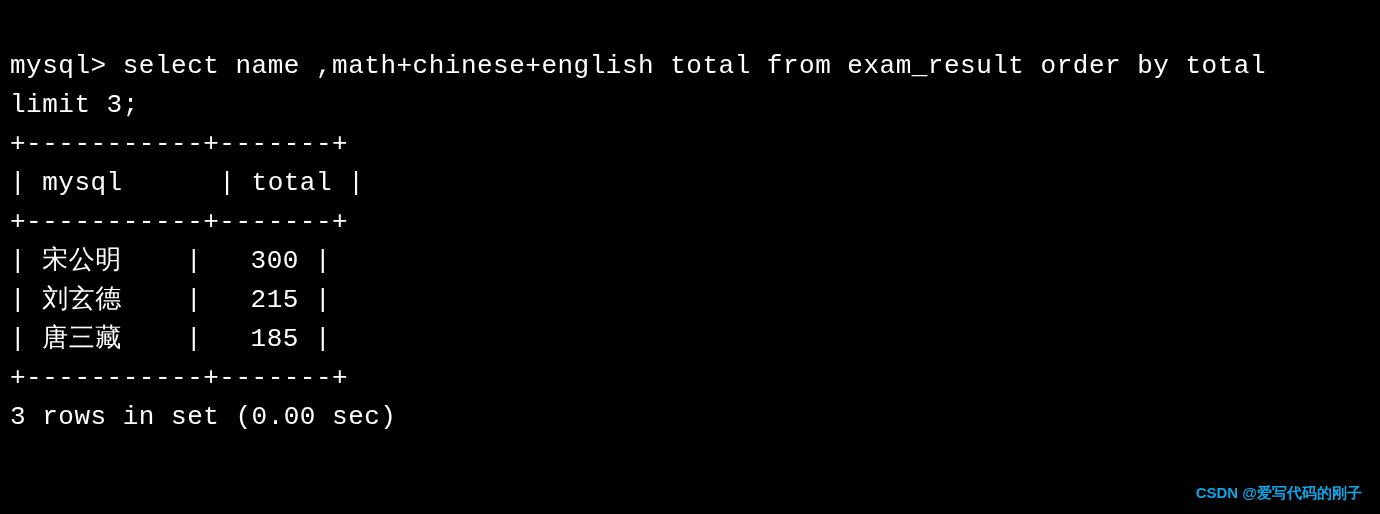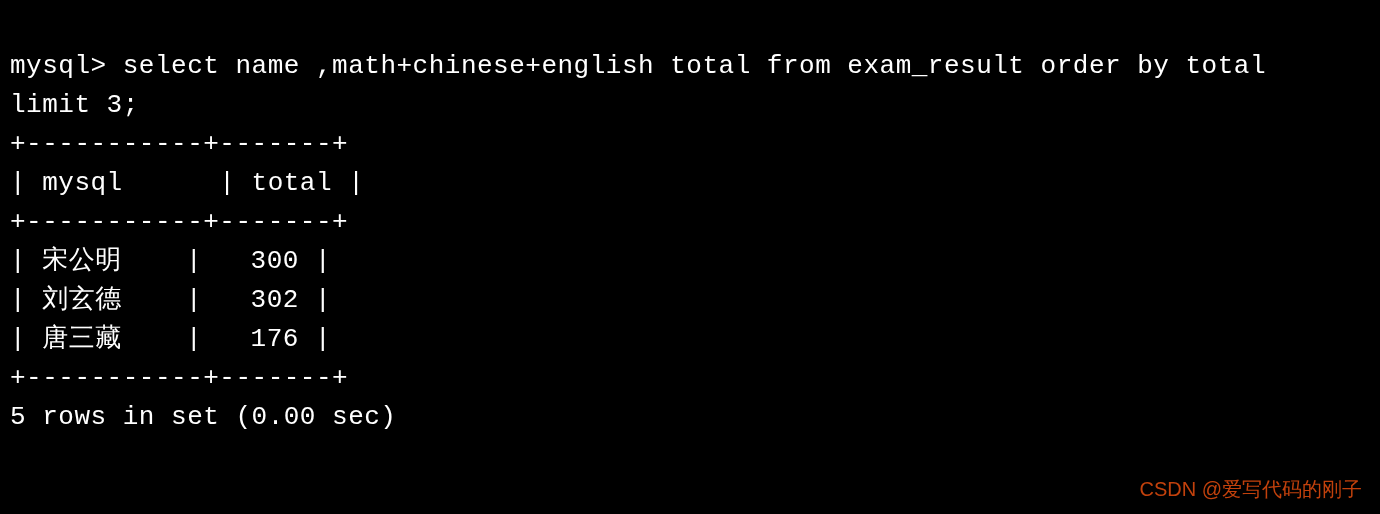--- a/index.html
+++ b/index.html
@@ -21,38 +21,39 @@
       letter-spacing: 0.5px;
     }
     .terminal-content {
       white-space: pre;
       font-weight: normal;
     }
     .watermark {
       position: absolute;
       bottom: 10px;
       right: 18px;
-      color: #c2410c;
-      font-size: 20px;
+      color: #0ea5e9;
+      font-size: 15px;
       font-family: Arial, sans-serif;
       letter-spacing: 0;
+      font-weight: bold;
     }
     .query-line {
       word-wrap: break-word;
       white-space: pre-wrap;
     }
   </style>
 </head>
 <body>
 
 <div class="terminal-content">
 <span class="query-line"><span>mysql&gt;</span> <span>select name ,math+chinese+english total from exam_result order by total  limit 3;</span></span>
 <span>+-----------+-------+</span>
 <span>| mysql      | total |</span>
 <span>+-----------+-------+</span>
 <span>| 宋公明    |   300 |</span>
-<span>| 刘玄德    |   302 |</span>
-<span>| 唐三藏    |   176 |</span>
+<span>| 刘玄德    |   215 |</span>
+<span>| 唐三藏    |   185 |</span>
 <span>+-----------+-------+</span>
-<span>5 rows in set (0.00 sec)</span>
+<span>3 rows in set (0.00 sec)</span>
 </div>
 
 <div class="watermark">CSDN @爱写代码的刚子</div>
 
 </body></html>

